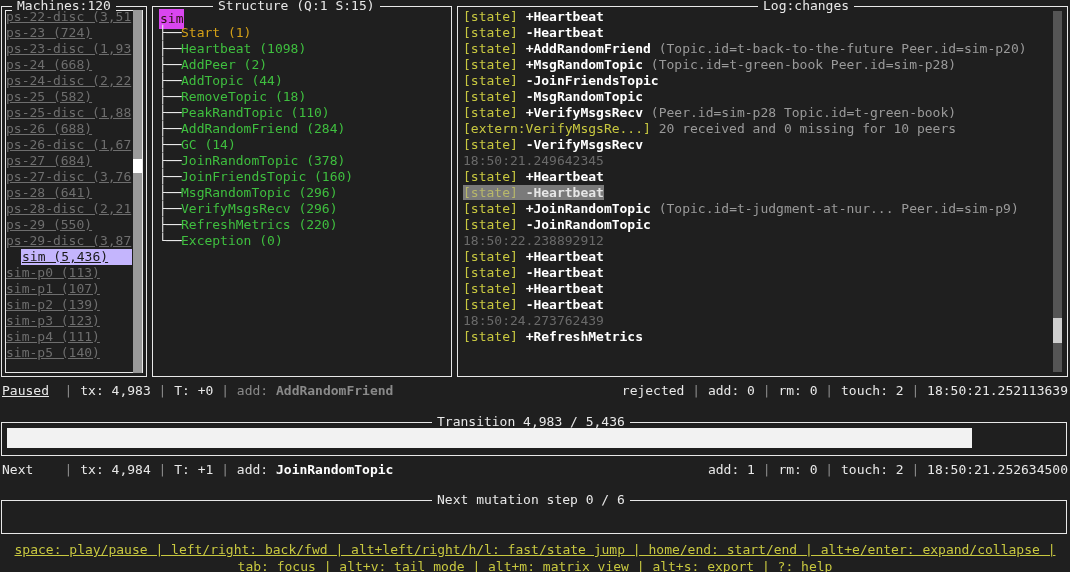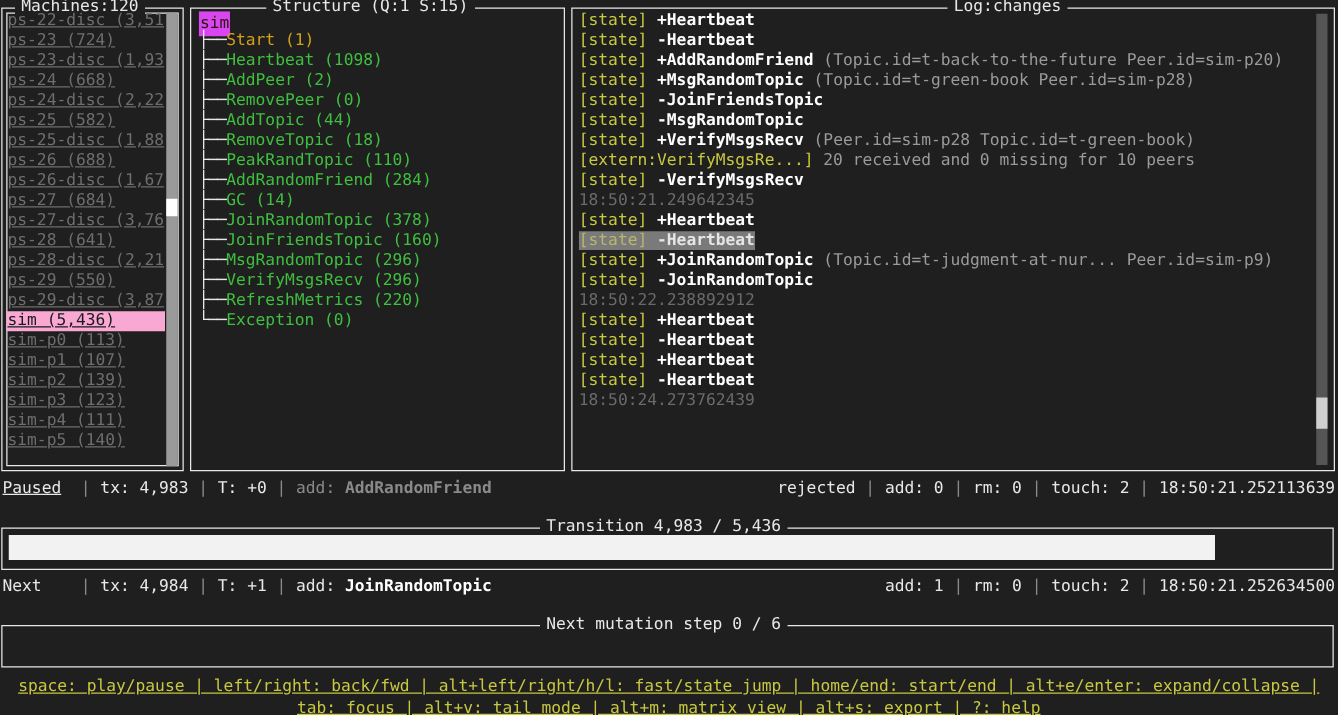--- a/index.html
+++ b/index.html
@@ -20,21 +20,21 @@
     padding:0 5px;white-space:nowrap;
   }
   .panel-body{position:absolute;top:0;left:0;right:0;bottom:0;overflow:hidden;}
 
   
   #machines{left:1px;top:6px;width:146px;height:371px;}
   #machines .inner{position:absolute;left:3px;top:3px;right:3px;bottom:3px;border:1px solid #e8e8e8;}
   #machines-title{left:10px;}
   .mlist{position:absolute;left:3px;top:2px;right:14px;bottom:2px;overflow:hidden;}
   .mrow{color:#6e6e6e;white-space:nowrap;height:16px;line-height:16px;padding-left:1px;text-decoration:underline;}
-  .mrow.sel{background:#f9a8d4;color:#1a1a1a;}
+  .mrow.sel{background:#c4b5fd;color:#1a1a1a;margin-left:16px;}
   .mscroll{position:absolute;right:4px;top:3px;width:9px;bottom:3px;background:#9a9a9a;}
   .mthumb{position:absolute;left:0;width:9px;background:#ffffff;}
 
   
   #structure{left:152px;top:6px;width:300px;height:371px;}
   #structure-title{left:60px;}
   .tree{position:absolute;left:6px;top:2px;right:6px;bottom:2px;overflow:hidden;}
   .trow{height:16px;line-height:16px;white-space:nowrap;}
   .troot{display:inline-block;background:#d946ef;color:#2a1010;padding:2px 1px;}
   .tbranch{color:#e8e8e8;letter-spacing:-0.5px;}
@@ -124,21 +124,20 @@
 </div>
 
 <div class="panel" id="structure">
   <div class="panel-title" id="structure-title">Structure (Q:1 S:15)</div>
   <div class="panel-body">
     <div class="tree" id="structure-tree">
         <div class="trow"><span class="troot">sim</span></div>
         <div class="trow"><span class="tbranch">├──</span><span class="tlabel gold">Start (1)</span></div>
         <div class="trow"><span class="tbranch">├──</span><span class="tlabel green">Heartbeat (1098)</span></div>
         <div class="trow"><span class="tbranch">├──</span><span class="tlabel green">AddPeer (2)</span></div>
-        <div class="trow"><span class="tbranch">├──</span><span class="tlabel green">RemovePeer (0)</span></div>
         <div class="trow"><span class="tbranch">├──</span><span class="tlabel green">AddTopic (44)</span></div>
         <div class="trow"><span class="tbranch">├──</span><span class="tlabel green">RemoveTopic (18)</span></div>
         <div class="trow"><span class="tbranch">├──</span><span class="tlabel green">PeakRandTopic (110)</span></div>
         <div class="trow"><span class="tbranch">├──</span><span class="tlabel green">AddRandomFriend (284)</span></div>
         <div class="trow"><span class="tbranch">├──</span><span class="tlabel green">GC (14)</span></div>
         <div class="trow"><span class="tbranch">├──</span><span class="tlabel green">JoinRandomTopic (378)</span></div>
         <div class="trow"><span class="tbranch">├──</span><span class="tlabel green">JoinFriendsTopic (160)</span></div>
         <div class="trow"><span class="tbranch">├──</span><span class="tlabel green">MsgRandomTopic (296)</span></div>
         <div class="trow"><span class="tbranch">├──</span><span class="tlabel green">VerifyMsgsRecv (296)</span></div>
         <div class="trow"><span class="tbranch">├──</span><span class="tlabel green">RefreshMetrics (220)</span></div>
@@ -164,20 +163,21 @@
         <div class="lrow"><span><span class="pre">[state]</span> <span class="msg">+Heartbeat</span></span></div>
         <div class="lrow hl"><span class="hlwrap"><span class="pre">[state]</span> <span class="msg">-Heartbeat</span></span></div>
         <div class="lrow"><span><span class="pre">[state]</span> <span class="msg">+JoinRandomTopic</span> <span class="det">(Topic.id=t-judgment-at-nur... Peer.id=sim-p9)</span></span></div>
         <div class="lrow"><span><span class="pre">[state]</span> <span class="msg">-JoinRandomTopic</span></span></div>
         <div class="lrow ts"><span><span>18:50:22.238892912</span></span></div>
         <div class="lrow"><span><span class="pre">[state]</span> <span class="msg">+Heartbeat</span></span></div>
         <div class="lrow"><span><span class="pre">[state]</span> <span class="msg">-Heartbeat</span></span></div>
         <div class="lrow"><span><span class="pre">[state]</span> <span class="msg">+Heartbeat</span></span></div>
         <div class="lrow"><span><span class="pre">[state]</span> <span class="msg">-Heartbeat</span></span></div>
         <div class="lrow ts"><span><span>18:50:24.273762439</span></span></div>
+        <div class="lrow"><span><span class="pre">[state]</span> <span class="msg">+RefreshMetrics</span></span></div>
       </div>
     <div class="lscroll">
       <div class="lthumb" id="log-thumb" style="top: 85%; height: 7%;"></div>
     </div>
   </div>
 </div>
 
 <div class="statusbar" id="status-top">
   <span class="left"><span class="uline">Paused</span><span class="sep">&nbsp;&nbsp;|&nbsp;</span><span class="bright">tx:</span><span class="bright">&nbsp;</span><span class="bright">4,983</span><span class="sep">&nbsp;|&nbsp;</span><span class="bright">T:</span><span class="bright">&nbsp;</span><span class="bright">+0</span><span class="sep">&nbsp;|&nbsp;</span><span class="dim">add:</span><span class="dim">&nbsp;</span><span class="dimbold">AddRandomFriend</span></span>
   <span class="right"><span class="bright">rejected</span><span class="sep">&nbsp;|&nbsp;</span><span class="bright">add:</span><span class="bright">&nbsp;</span><span class="bright">0</span><span class="sep">&nbsp;|&nbsp;</span><span class="bright">rm:</span><span class="bright">&nbsp;</span><span class="bright">0</span><span class="sep">&nbsp;|&nbsp;</span><span class="bright">touch:</span><span class="bright">&nbsp;</span><span class="bright">2</span><span class="sep">&nbsp;|&nbsp;</span><span class="bright">18:50:21.252113639</span></span>

